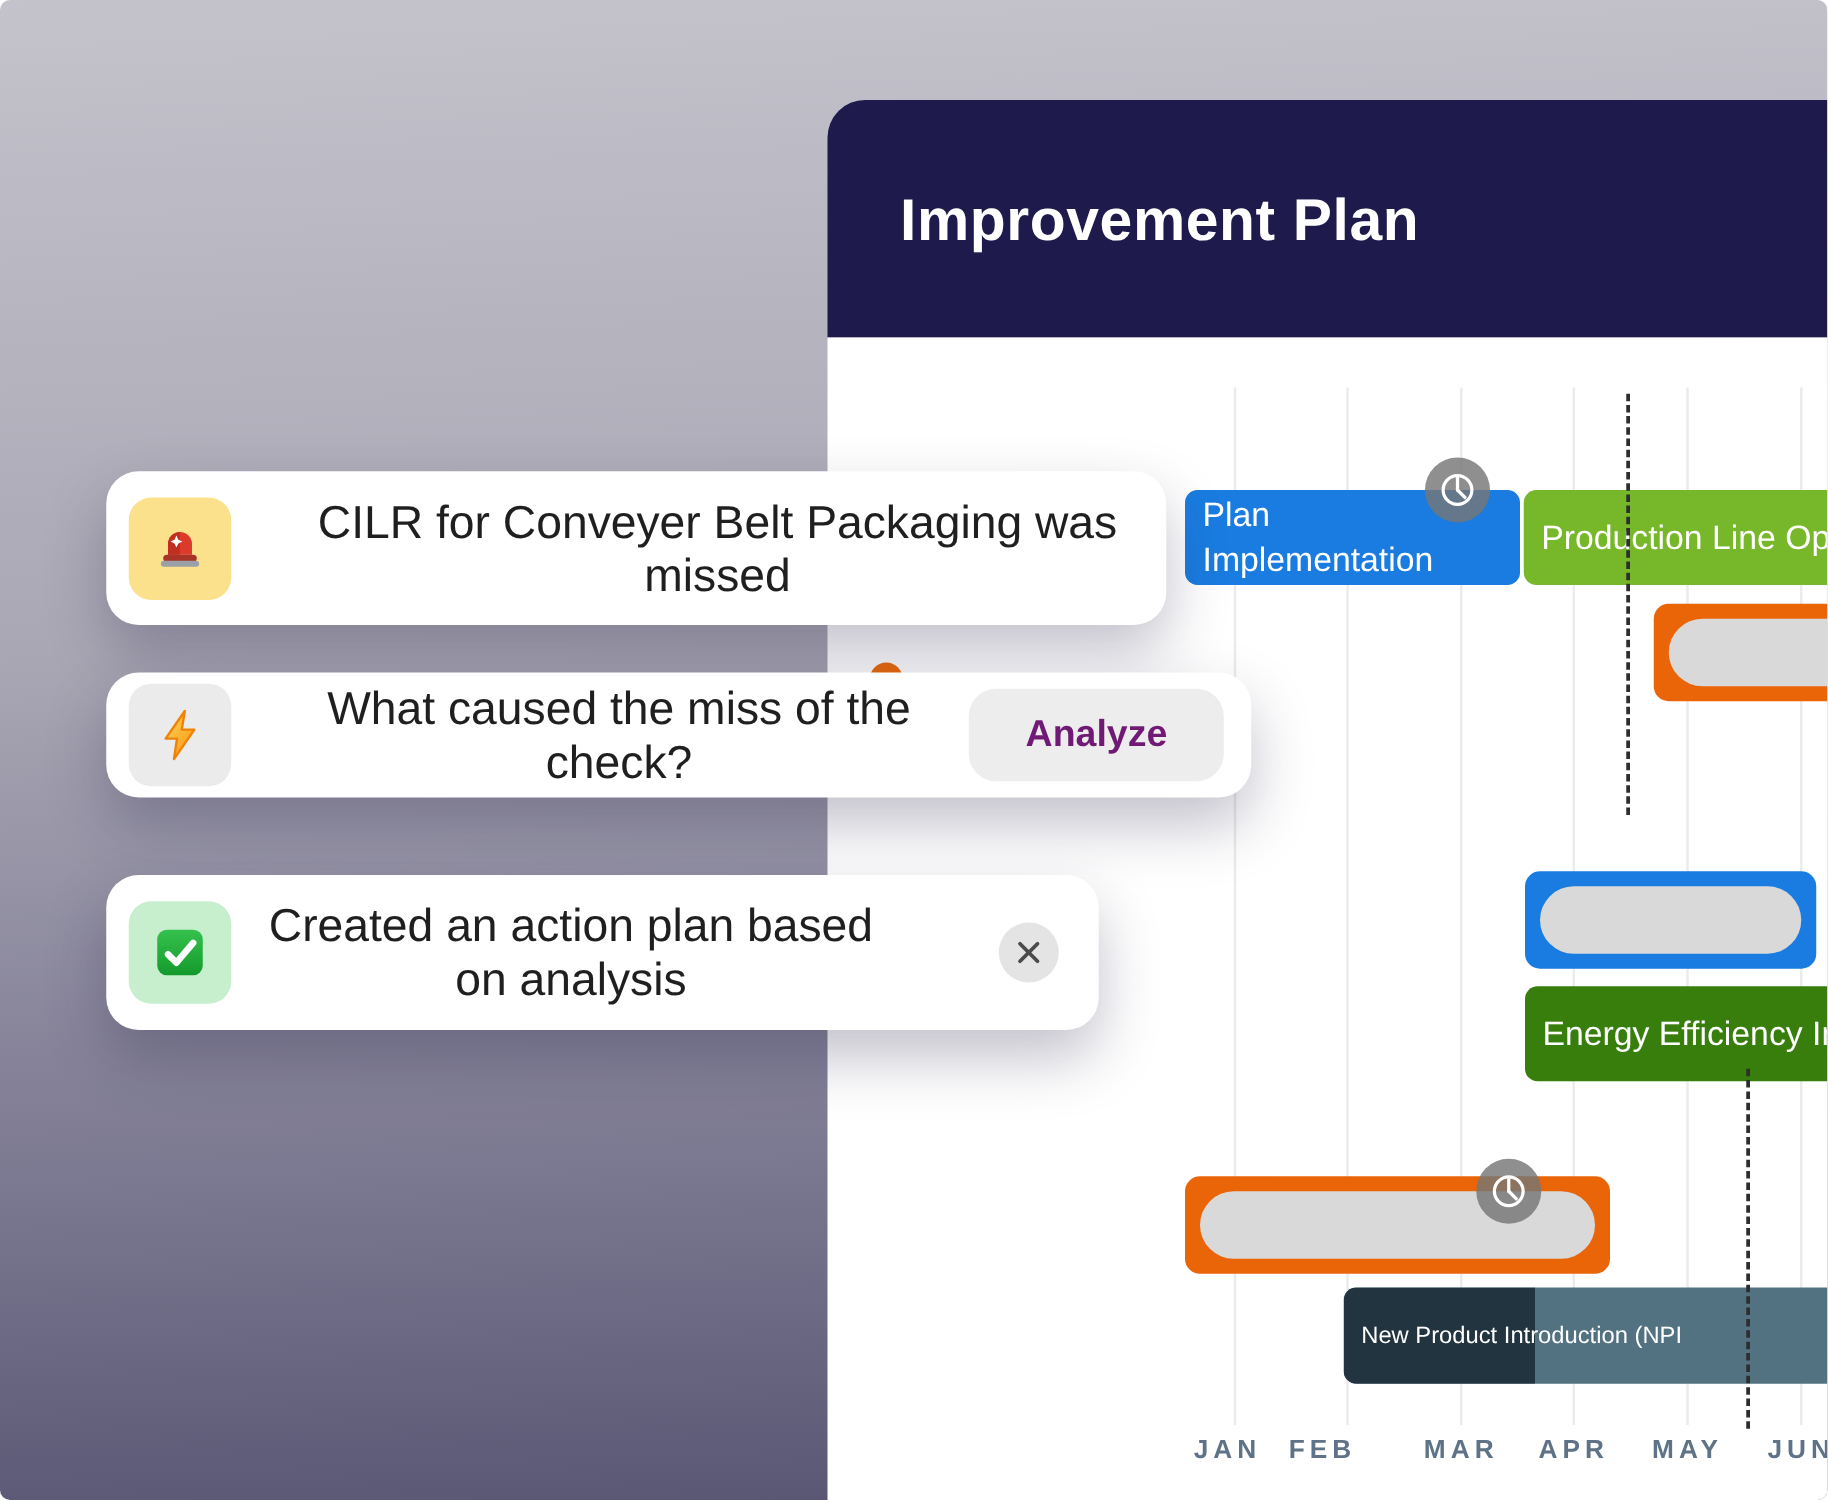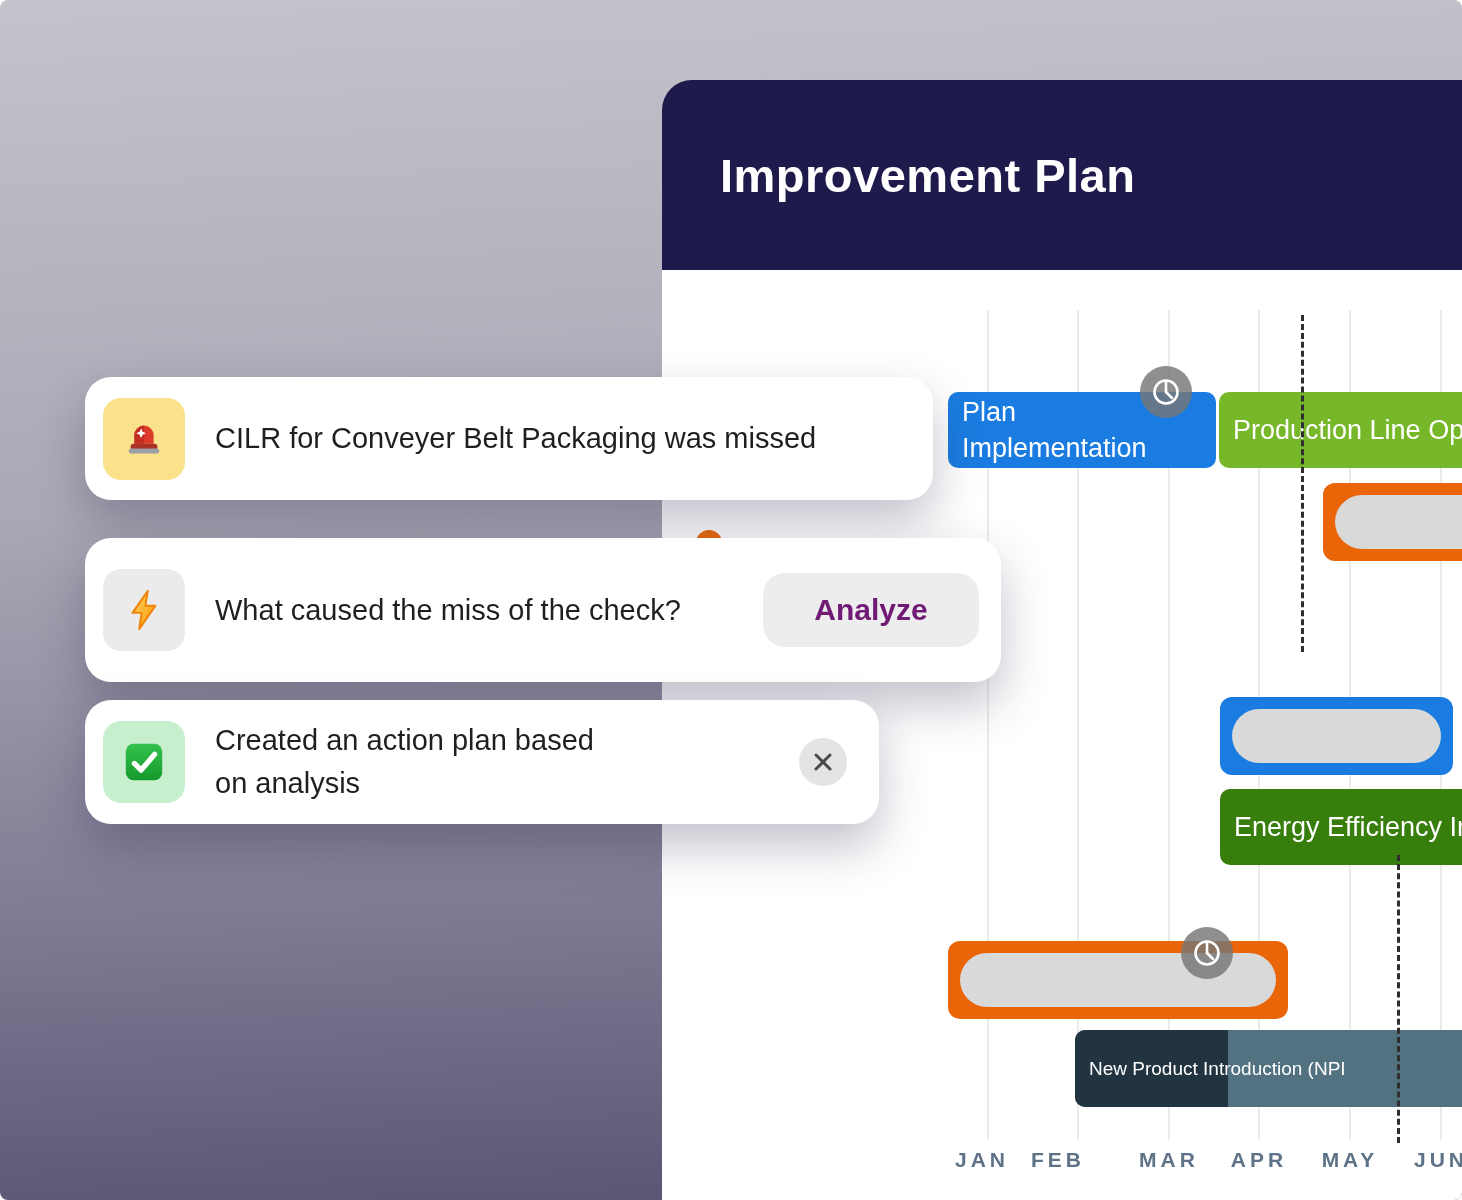--- a/index.html
+++ b/index.html
@@ -73,21 +73,21 @@
   .toast {
     position: absolute; background: #ffffff; border-radius: 26px; z-index: 10;
     display: flex; align-items: center; padding-left: 18px;
     box-shadow: 0 22px 48px rgba(35, 32, 70, 0.28);
   }
   .icon-tile {
     width: 82px; height: 82px; border-radius: 18px; flex: 0 0 82px;
     display: flex; align-items: center; justify-content: center;
   }
   .toast-text {
-    margin-left: 30px; font-size: 29px; color: #1f1f1f; line-height: 43px;
+    margin-left: 30px; font-size: 37px; color: #1f1f1f; line-height: 43px; text-align: center;
   }
   .analyze-btn {
     margin-left: auto; margin-right: 22px;
     width: 216px; height: 74px; border-radius: 22px; border: none;
     background: #ededed; font-family: "Liberation Sans", sans-serif;
     font-size: 30px; font-weight: 700; color: #701a75; cursor: pointer;
     display: flex; align-items: center; justify-content: center;
   }
   .close-btn {
     margin-left: auto; margin-right: 32px;
@@ -181,21 +181,21 @@
         <path d="M14 29 v-9 a10 10 0 0 1 20 0 v9 z" fill="#dc3a2b"></path>
         <path d="M14 29 v-9 a10 10 0 0 1 10 -10 l0 19 z" fill="#c02f22"></path>
         <path d="M21 13 l1.6 3.4 3.4 1.6 -3.4 1.6 -1.6 3.4 -1.6 -3.4 -3.4 -1.6 3.4 -1.6 z" fill="#ffffff"></path>
         <rect x="10" y="29" width="28" height="6" rx="3" fill="#a93327"></rect>
         <rect x="8" y="34" width="32" height="5" rx="2.5" fill="#9aa0a6"></rect>
       </svg>
     </div>
     <div class="toast-text">CILR for Conveyer Belt Packaging was missed</div>
   </div>
 
-  <div class="toast" style="left:85px; top:538px; width:916px; height:144px;">
+  <div class="toast" style="left:85px; top:538px; width:916px; height:100px;">
     <div class="icon-tile" style="background:#ebebeb;">
       <svg width="46" height="46" viewBox="0 0 48 48">
         <defs>
           <linearGradient id="boltGrad" x1="0" y1="0" x2="1" y2="1">
             <stop offset="0" stop-color="#ffd75e"></stop>
             <stop offset="1" stop-color="#f9930a"></stop>
           </linearGradient>
         </defs>
         <polygon points="28,4 12,27 21.5,27 19,44 36,19.5 25.5,19.5" fill="url(#boltGrad)" stroke="#f08307" stroke-width="2" stroke-linejoin="round"></polygon>
       </svg>

